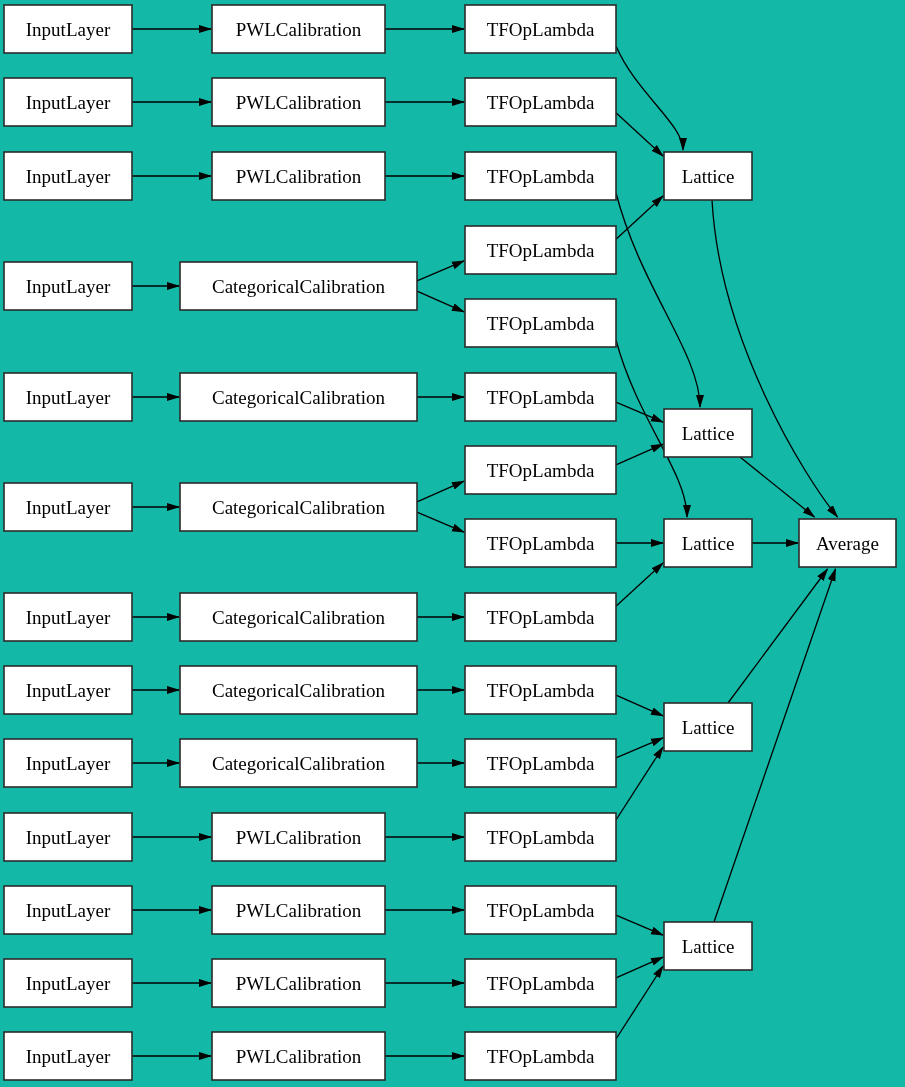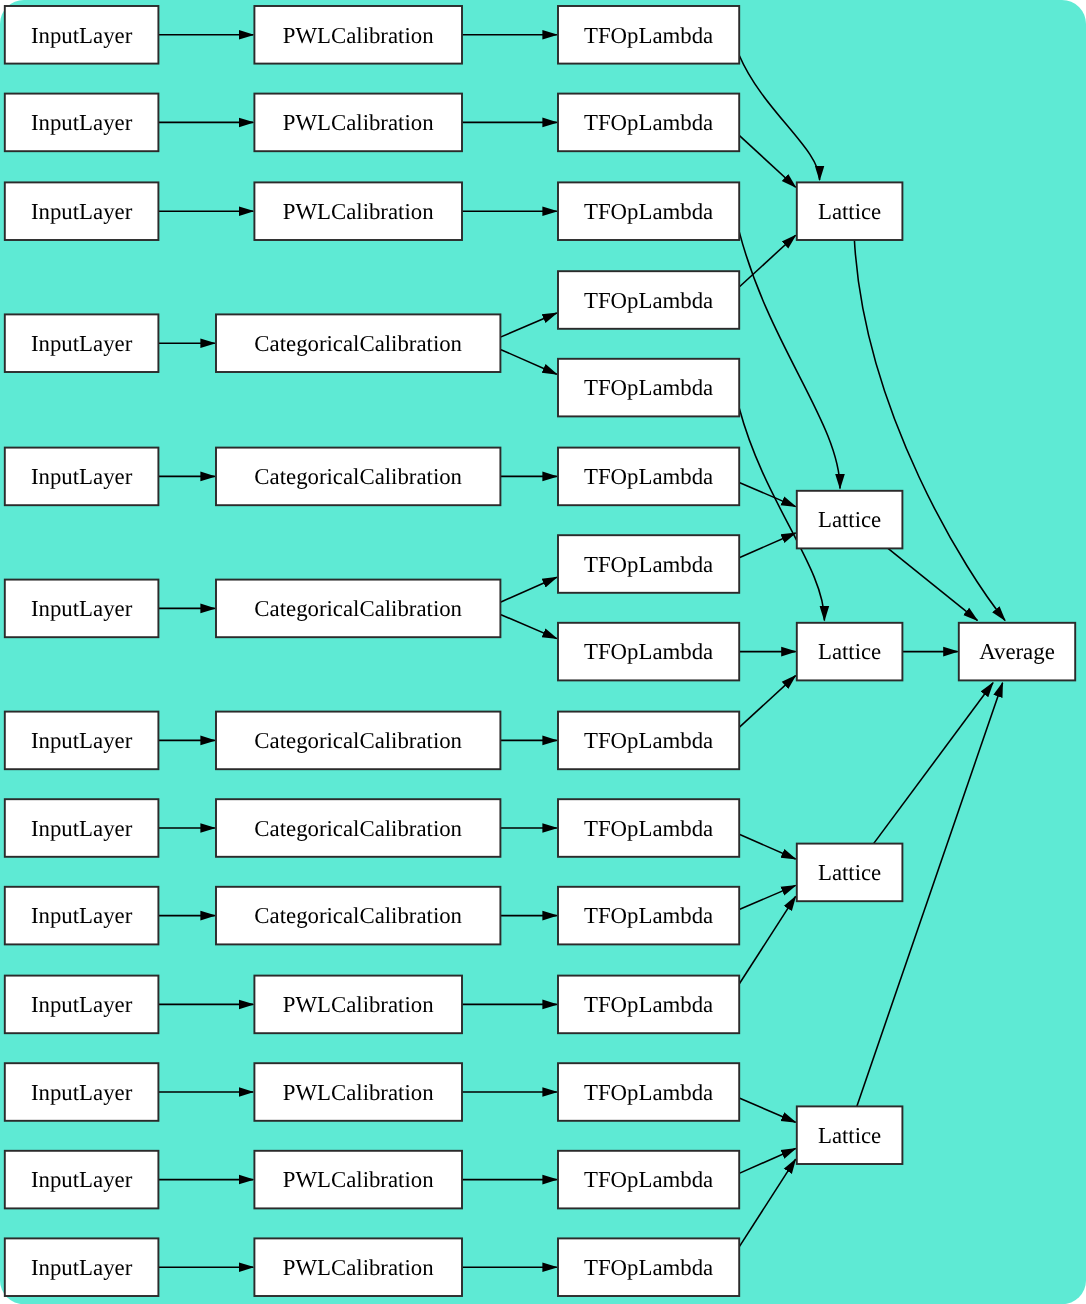--- a/index.html
+++ b/index.html
@@ -4,23 +4,22 @@
 <style>
   html, body {
     margin: 0;
     padding: 0;
     background: #ffffff;
   }
   #canvas-wrap {
     position: relative;
     width: 905px;
     height: 1087px;
-    background: #5eead4;
+    background: #14b8a6;
     font-family: "Liberation Serif", "DejaVu Serif", serif;
-    border-radius: 20px;
   }
   svg { display: block; }
   .node-rect {
     fill: #ffffff;
     stroke: #2b2b2b;
     stroke-width: 1.6;
   }
   .node-label {
     font-family: "Liberation Serif", "DejaVu Serif", serif;
     fill: #000000;

